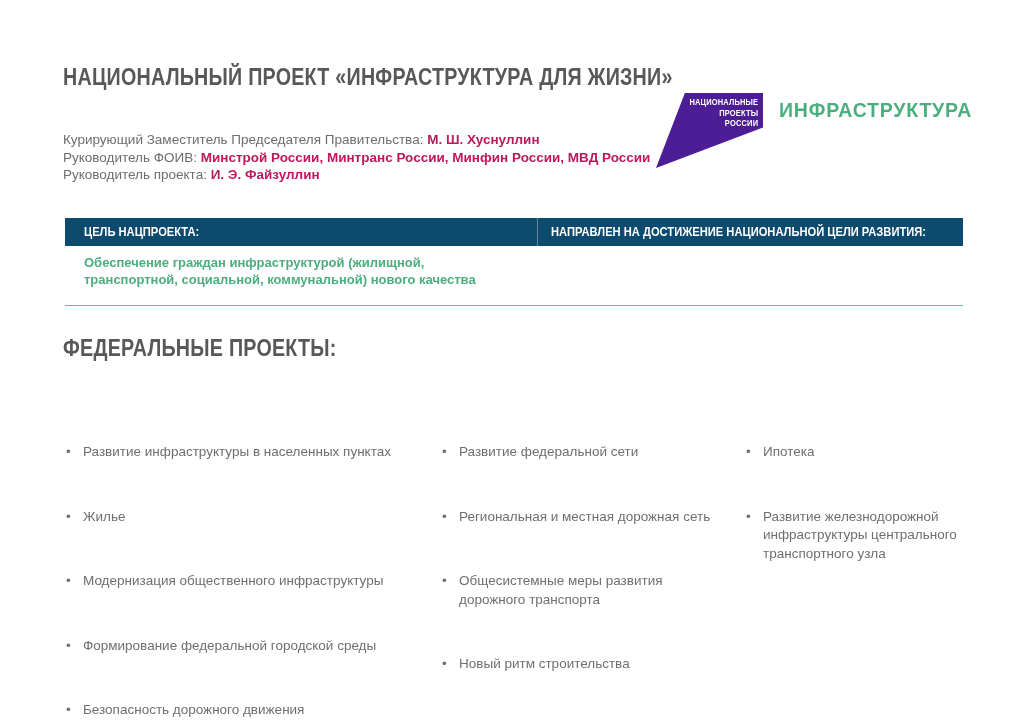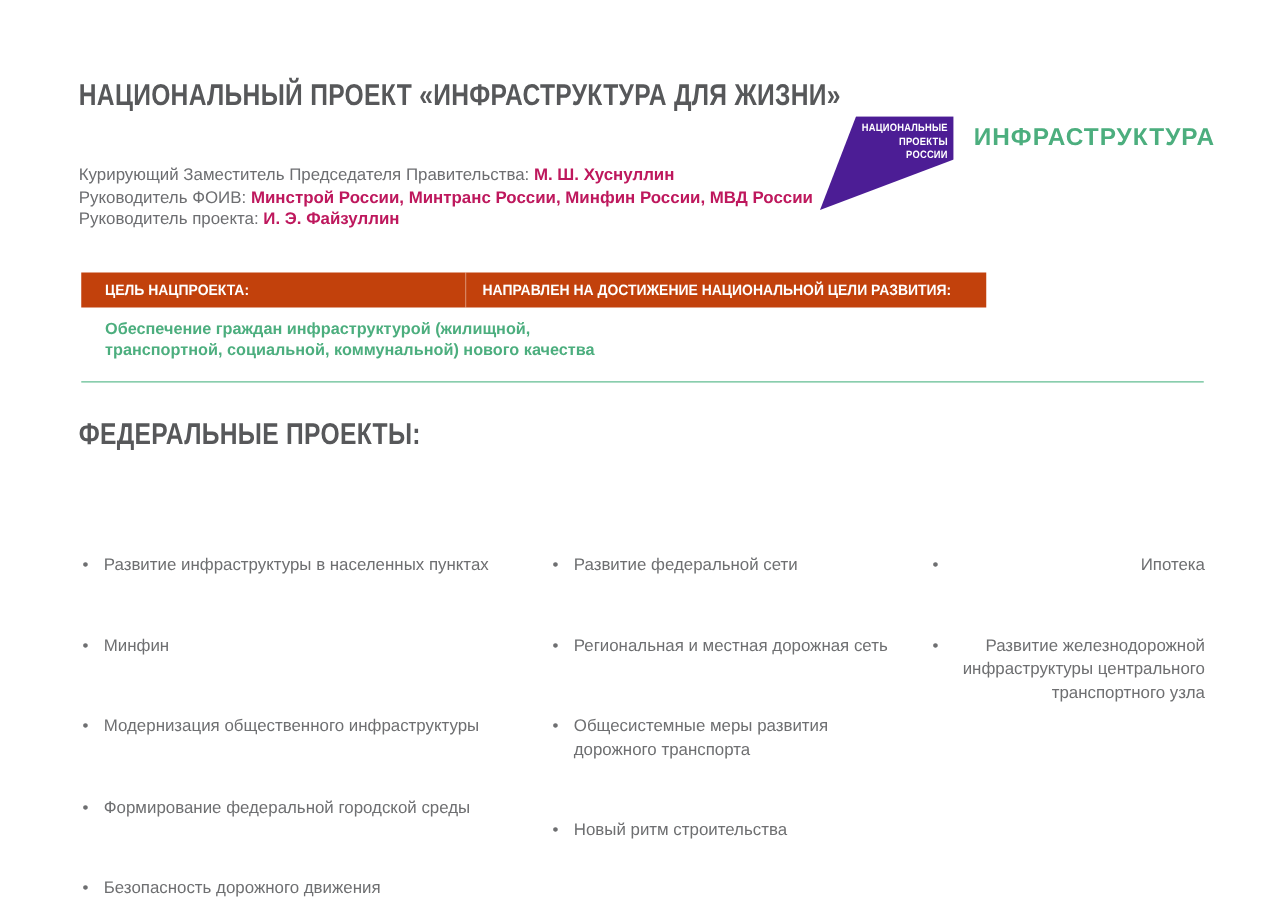--- a/index.html
+++ b/index.html
@@ -72,22 +72,22 @@
     width: 600px;
     font-size: 13.5px;
     line-height: 17.5px;
     color: #6d6e71;
   }
   .info-block b { color: #be185d; }
   
   .goal-banner {
     position: absolute;
     left: 65px; top: 218px;
-    width: 724px; height: 28px;
-    background: #c2410c;
+    width: 898px; height: 28px;
+    background: #0c4a6e;
     display: flex;
     align-items: stretch;
   }
   .goal-banner .cell {
     display: flex;
     align-items: center;
     color: #ffffff;
     font-weight: bold;
     font-size: 12px;
     white-space: nowrap;
@@ -120,21 +120,21 @@
   .bullets {
     position: absolute;
     top: 397px;
     list-style: none;
     font-size: 13.5px;
     line-height: 18.5px;
     color: #6e6f71;
   }
   .bullets.col-1 { left: 64px;  width: 385px; }
   .bullets.col-2 { left: 440px; width: 290px; }
-  .bullets.col-3 { left: 744px; width: 225px; text-align: right; }
+  .bullets.col-3 { left: 744px; width: 225px; }
   .bullets li {
     position: relative;
     padding-left: 19px;
     margin-top: 46px;
   }
   .bullets li::before {
     content: "\2022";
     position: absolute;
     left: 2px; top: 0;
     color: #6e6f71;
@@ -174,21 +174,21 @@
   </div>
 
   <div class="goal-text left">Обеспечение граждан инфраструктурой (жилищной, транспортной, социальной, коммунальной) нового качества</div>
 
   <div class="green-divider"></div>
 
   <h2 class="section-title"><span class="condensed">ФЕДЕРАЛЬНЫЕ ПРОЕКТЫ:</span></h2>
 
   <ul class="bullets col-1">
     <li>Развитие инфраструктуры в населенных пунктах</li>
-    <li>Минфин</li>
+    <li>Жилье</li>
     <li>Модернизация общественного инфраструктуры</li>
     <li>Формирование федеральной городской среды</li>
     <li>Безопасность дорожного движения</li>
     <li>Развитие общественного транспорта</li>
   </ul>
 
   <ul class="bullets col-2">
     <li>Развитие федеральной сети</li>
     <li>Региональная и местная дорожная сеть</li>
     <li class="narrow">Общесистемные меры развития дорожного транспорта</li>

